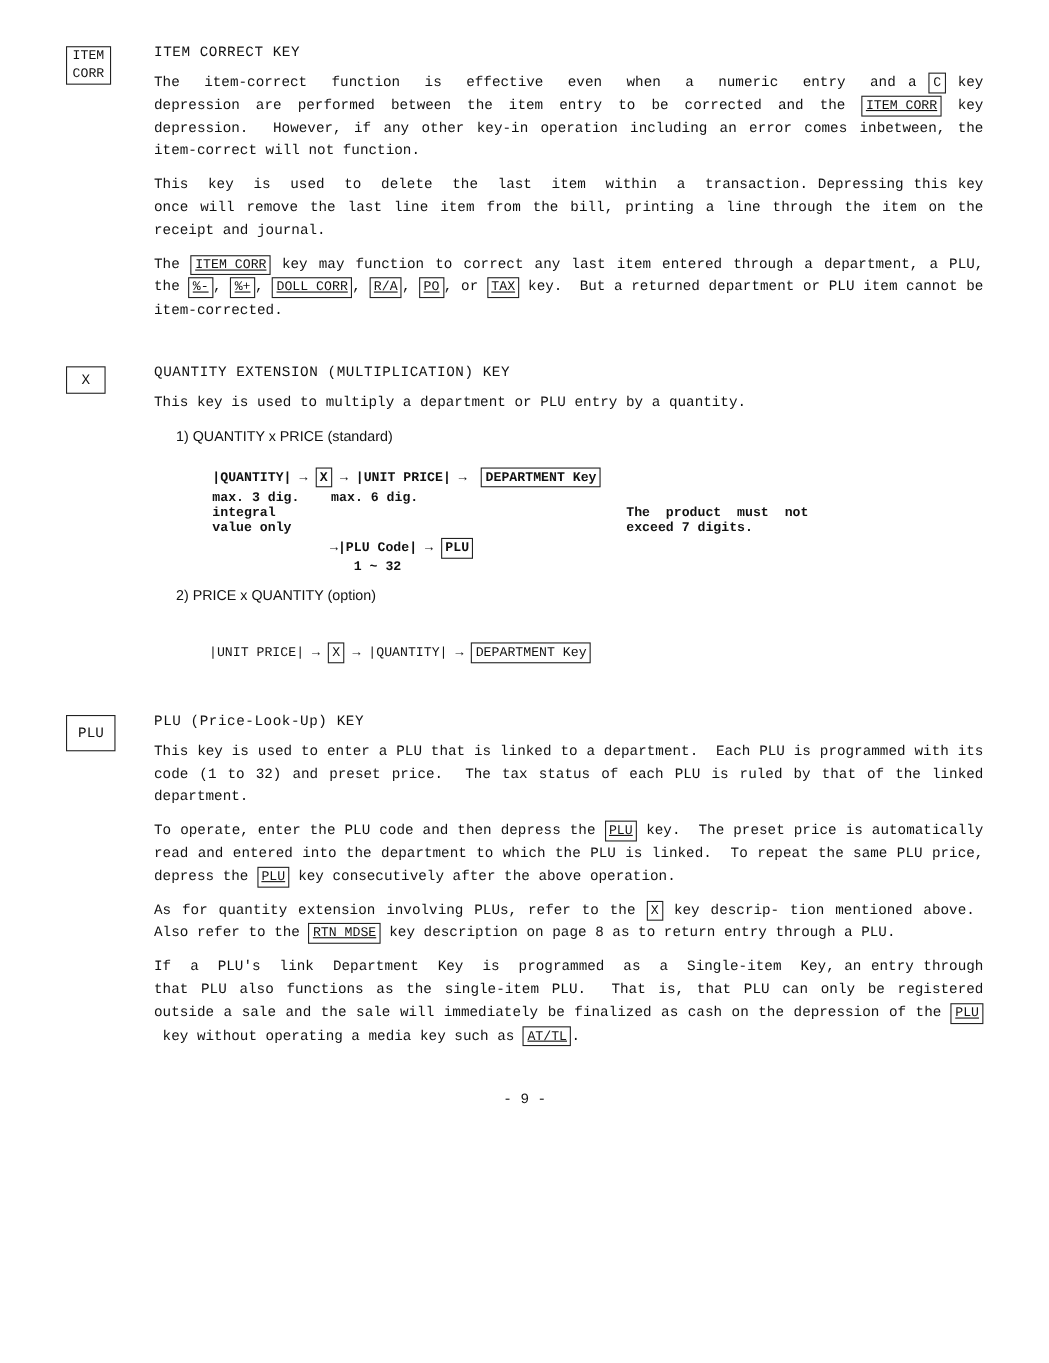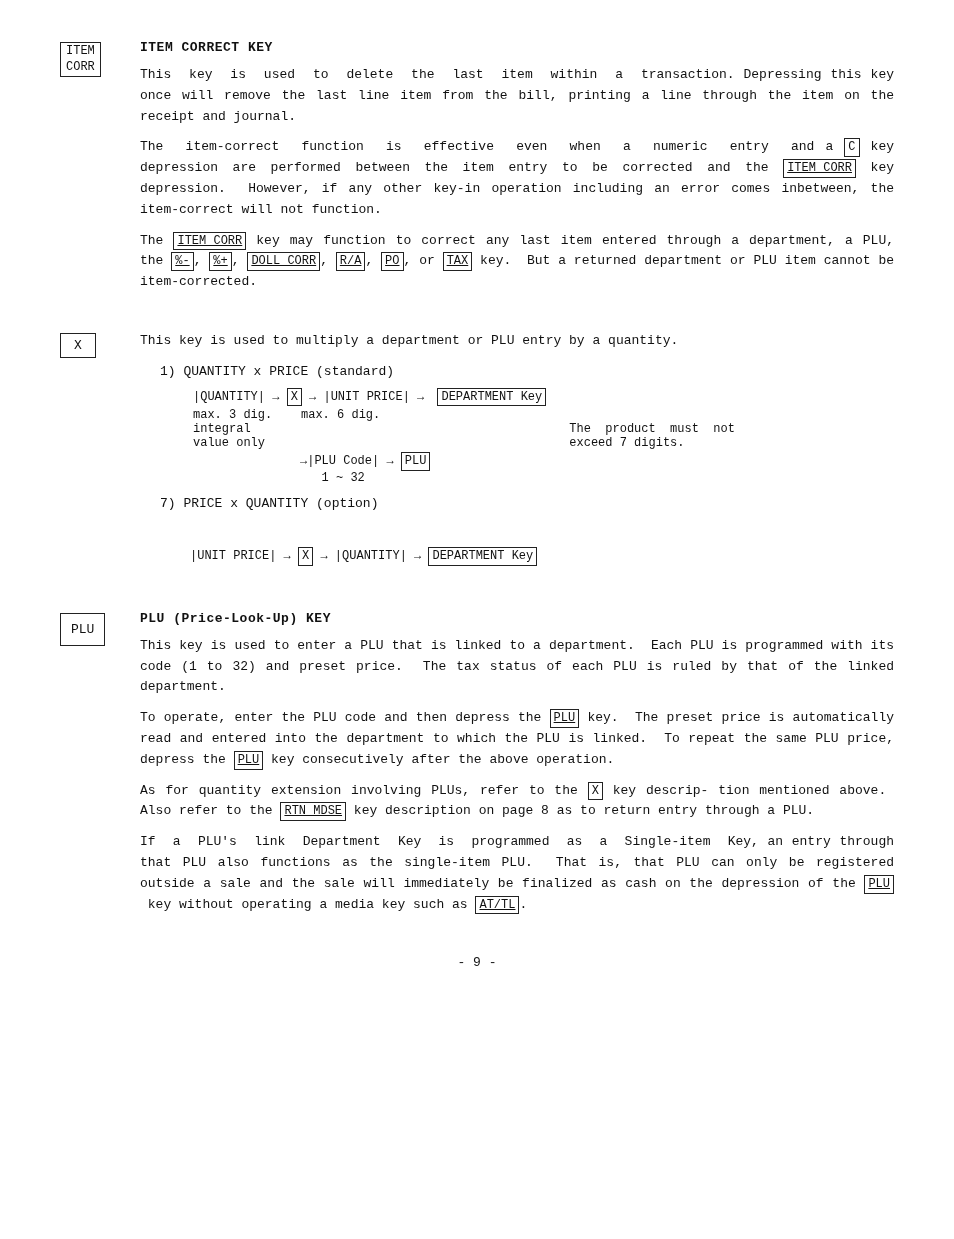--- a/index.html
+++ b/index.html
@@ -62,21 +62,21 @@
       text-align: center;
       background: #fff;
       min-width: 44px;
     }
     .content-col {
       flex: 1;
     }
     .section-title {
       font-family: 'Courier New', Courier, monospace;
       font-size: 13px;
-      font-weight: bold;
+      font-weight: normal;
       letter-spacing: 0.5px;
       margin-bottom: 10px;
     }
     p {
       font-family: 'Courier New', Courier, monospace;
       font-size: 13px;
       line-height: 1.6;
       margin-bottom: 10px;
       text-align: justify;
     }
@@ -114,21 +114,21 @@
       margin-top: 30px;
       font-family: 'Courier New', Courier, monospace;
       font-size: 13px;
     }
 
     .sub-list {
       margin-left: 20px;
       margin-bottom: 8px;
     }
     .sub-list-item {
-      font-family: Liberation Mono, monospace;
+      font-family: Liberation Sans, sans-serif;
       font-size: 13px;
       line-height: 1.6;
       margin-bottom: 4px;
     }
     .flow-table {
       border-collapse: collapse;
       font-family: 'Courier New', Courier, monospace;
       font-size: 12px;
     }
     .flow-table td {
@@ -145,55 +145,56 @@
     <div class="key-box-col">
       <div class="key-box">
         <span>ITEM</span><br>
         <span>CORR</span>
       </div>
     </div>
     <div class="content-col">
       <div class="section-title">ITEM CORRECT KEY</div>
 
       <p>
-        This&nbsp; key&nbsp; is&nbsp; used&nbsp; to&nbsp; delete&nbsp; the&nbsp; last&nbsp; item&nbsp; within&nbsp; a&nbsp; transaction.
-        Depressing this key once will remove the last line item from the bill,
-        printing a line through the item on the receipt and journal.
-      </p>
-
-      <p>
         The&nbsp; item-correct&nbsp; function&nbsp; is&nbsp; effective&nbsp; even&nbsp; when&nbsp; a&nbsp; numeric&nbsp; entry&nbsp; and
         a&nbsp;<span class="kbd-nounder">C</span>&nbsp;key depression are performed between the item entry to be
         corrected and the&nbsp;<span class="kbd">ITEM CORR</span>&nbsp;key depression.&nbsp; However, if any other
         key-in operation including an error comes inbetween, the item-correct
         will not function.
       </p>
 
       <p>
+        This&nbsp; key&nbsp; is&nbsp; used&nbsp; to&nbsp; delete&nbsp; the&nbsp; last&nbsp; item&nbsp; within&nbsp; a&nbsp; transaction.
+        Depressing this key once will remove the last line item from the bill,
+        printing a line through the item on the receipt and journal.
+      </p>
+
+      <p>
         The&nbsp;<span class="kbd">ITEM CORR</span>&nbsp;key may function to correct any last item entered
         through a department, a PLU, the&nbsp;<span class="kbd">%-</span>,&nbsp;<span class="kbd">%+</span>,&nbsp;<span class="kbd">DOLL CORR</span>,&nbsp;<span class="kbd">R/A</span>,&nbsp;<span class="kbd">PO</span>,
         or&nbsp;<span class="kbd">TAX</span>&nbsp;key.&nbsp; But a returned department or PLU item cannot be item-corrected.
       </p>
     </div>
   </div>
 
   <div class="section">
     <div class="key-box-col">
       <div class="key-box-single">X</div>
     </div>
     <div class="content-col">
+      <div class="section-title">QUANTITY EXTENSION (MULTIPLICATION) KEY</div>
 
       <p>
         This key is used to multiply a department or PLU entry by a quantity.
       </p>
 
 
       <div class="sub-list">
         <div class="sub-list-item">1) QUANTITY x PRICE (standard)</div>
-        <div style="margin-left:30px; margin-top:4px;">
+        <div style="margin-left:30px; margin-top:16px;font-weight:bold;">
           <table class="flow-table">
             <tbody>
                 <tr>
               <td>|QUANTITY|&nbsp;→&nbsp;<span class="kbd-nounder">X</span>&nbsp;→&nbsp;|UNIT PRICE|&nbsp;→&nbsp;</td>
               <td><span class="kbd-nounder">DEPARTMENT Key</span></td>
               <td rowspan="3" style="padding-left:20px; vertical-align:middle;">The&nbsp;&nbsp;product&nbsp;&nbsp;must&nbsp;&nbsp;not<br>exceed 7 digits.</td>
             </tr>
             <tr>
               <td style="font-size:12px; vertical-align:top; white-space:pre;">max. 3 dig.&nbsp;&nbsp;&nbsp;&nbsp;max. 6 dig.
 integral
@@ -204,21 +205,21 @@
               <td style="font-size:12px; padding-left:110px; white-space:pre;">→|PLU Code|&nbsp;→&nbsp;<span class="kbd-nounder">PLU</span>
 &nbsp;&nbsp;&nbsp;1&nbsp;~&nbsp;32</td>
               <td></td>
             </tr>
           </tbody>
             </table>
         </div>
       </div>
 
       <div class="sub-list">
-        <div class="sub-list-item">7) PRICE x QUANTITY (option)</div>
+        <div class="sub-list-item">2) PRICE x QUANTITY (option)</div>
         <div style="margin-left:30px; margin-top:4px;">
           <div class="flow-line">|UNIT PRICE|&nbsp;→&nbsp;<span class="kbd-nounder">X</span>&nbsp;→&nbsp;|QUANTITY|&nbsp;→&nbsp;<span class="kbd-nounder">DEPARTMENT Key</span></div>
           <div style="height:6px;"></div>
         </div>
       </div>
 
     </div>
   </div>
 
   <div class="section">

